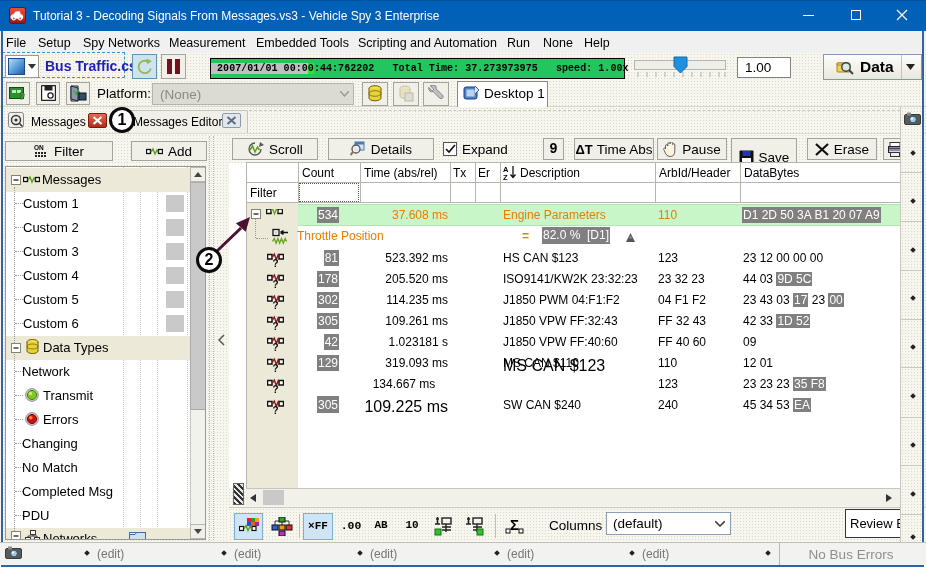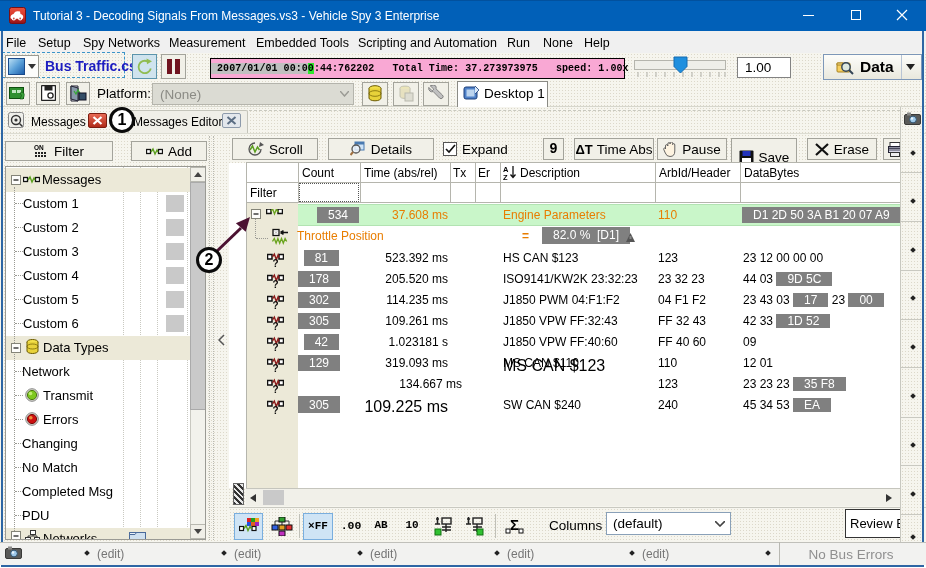--- a/index.html
+++ b/index.html
@@ -2,21 +2,21 @@
 <html><head><meta charset="utf-8">
 <style>
 *{margin:0;padding:0;box-sizing:border-box}
 html,body{width:926px;height:568px;overflow:hidden}
 body{font-family:"Liberation Sans",sans-serif;font-size:13px;color:#000;background:#fff}
 #app{position:relative;width:926px;height:568px;background:#fff;overflow:hidden}
 .a{position:absolute}
 .btn{position:absolute;background:#f1f0e8;border:1px solid #a3a39b;display:flex;align-items:center;justify-content:center;font-size:13.5px;gap:5px}
 .tbbg{background-color:#f6f5ee;background-image:radial-gradient(#dcd8ca 0.9px, transparent 1px);background-size:3px 3px}
 .mn{font-size:12.5px;top:36px}
-.badge{background:#808080;color:#fff;padding:0 11px}
+.badge{background:#808080;color:#fff;padding:0 1px}
 .or{color:#e87d00}
 </style></head>
 <body>
 <div id="app">
 
 <div class="a" style="left:0;top:0;width:926px;height:31px;background:#0160b8;border-top:1px solid #02519e"></div>
 <svg class="a" style="left:9px;top:7px" width="17" height="17" viewBox="0 0 17 17">
  <defs>
         <linearGradient id="redg" x1="0" y1="0" x2="0" y2="1">
           <stop offset="0" stop-color="#e8503c"></stop>
@@ -68,21 +68,21 @@
 <div class="a" style="left:45px;top:58px;width:88px;overflow:hidden;font-size:14px;font-weight:bold;color:#1d1dc0;white-space:nowrap">Bus Traffic.cs</div>
 <div class="a" style="left:132px;top:54px;width:25px;height:25px;background:#cfe3ee;border:1px solid #5b94ac"></div>
 <svg class="a" style="left:136px;top:58px" width="18" height="18" viewBox="0 0 18 18">
  <path d="M14.8 10.5 A6.2 6.2 0 1 1 11.5 3.4" fill="none" stroke="#90bc52" stroke-width="1.8"></path>
  <path d="M10.5 0.5 L16 3.2 L11 6.2 Z" fill="#90bc52"></path>
 </svg>
 <div class="a" style="left:161px;top:54px;width:25px;height:25px;background:#f1f0e8;border:1px solid #a3a39b"></div>
 <div class="a" style="left:167px;top:59px;width:5px;height:15px;background:#70131f"></div>
 <div class="a" style="left:175px;top:59px;width:5px;height:15px;background:#70131f"></div>
 
-<div class="a" style="left:210px;top:58px;width:415px;height:21px;background:#f9a8d4;border:1px solid #000;font-family:'Liberation Mono',monospace;font-weight:bold;font-size:10px;line-height:19px;white-space:pre;letter-spacing:0.05px"><span style="background:#c0c0c0">&nbsp;2007/01/01 00:0</span><span style="background:#2ee52e">0</span>:44:762202   Total Time: 37.273973975   speed: 1.00x</div>
+<div class="a" style="left:210px;top:58px;width:415px;height:21px;background:#22c55e;border:1px solid #000;font-family:'Liberation Mono',monospace;font-weight:bold;font-size:10px;line-height:19px;white-space:pre;letter-spacing:0.05px"><span style="background:#c0c0c0">&nbsp;2007/01/01 00:0</span><span style="background:#2ee52e">0</span>:44:762202   Total Time: 37.273973975   speed: 1.00x</div>
 
 <div class="a" style="left:634px;top:60px;width:92px;height:10px;background:#efefe9;border:1px solid #b5b5ad"></div>
 <svg class="a" style="left:673px;top:56px" width="15" height="18" viewBox="0 0 15 18">
       <path d="M1 1 L14 1 L14 10.5 L7.5 17 L1 10.5 Z" fill="#1f8fde" stroke="#156ab0"></path>
     </svg>
 <svg class="a" style="left:636px;top:72px" width="90" height="6" viewBox="0 0 90 6">
  <g stroke="#b0b0a8" stroke-width="1">
  <line x1="2" y1="0" x2="2" y2="5"></line>
         <line x1="11" y1="0" x2="11" y2="5"></line>
         <line x1="20" y1="0" x2="20" y2="5"></line>
@@ -504,21 +504,21 @@
     </svg>
 <div class="a" style="left:298px;top:355px;width:41px;text-align:right;font-size:12px"><span class="badge" style="display:inline-block;height:16px;line-height:16px">129</span></div>
 <div class="a" style="left:360px;top:356px;width:88px;text-align:right;font-size:12px">319.093 ms</div>
 <div class="a" style="left:503px;top:356px;font-size:12px">MS CAN $110</div>
 <div class="a" style="left:658px;top:356px;font-size:12px">110</div>
 <div class="a" style="left:743px;top:355px;font-size:12px;line-height:16px">12 01</div>
 <svg class="a" style="left:267px;top:376px" width="17" height="17" viewBox="0 0 17 17">
       <use href="#msgq"></use>
     </svg>
 <div class="a" style="left:298px;top:396px;width:41px;text-align:right;font-size:12px"><span class="badge" style="display:inline-block;height:16px;line-height:16px">320</span></div>
-<div class="a" style="left:374px;top:377px;width:88px;text-align:right;font-size:12px">134.667 ms</div>
+<div class="a" style="left:360px;top:377px;width:88px;text-align:center;font-size:12px">134.667 ms</div>
 <div class="a" style="left:503px;top:357px;font-size:16px">MS CAN $123</div>
 <div class="a" style="left:658px;top:377px;font-size:12px">123</div>
 <div class="a" style="left:743px;top:376px;font-size:12px;line-height:16px">23 23 23 <span class="badge">35 F8</span></div>
 <svg class="a" style="left:267px;top:397px" width="17" height="17" viewBox="0 0 17 17">
       <use href="#msgq"></use>
     </svg>
 <div class="a" style="left:298px;top:397px;width:41px;text-align:right;font-size:12px"><span class="badge" style="display:inline-block;height:16px;line-height:16px">305</span></div>
 <div class="a" style="left:360px;top:398px;width:88px;text-align:right;font-size:16px">109.225 ms</div>
 <div class="a" style="left:503px;top:398px;font-size:12px">SW CAN $240</div>
 <div class="a" style="left:658px;top:398px;font-size:12px">240</div>

